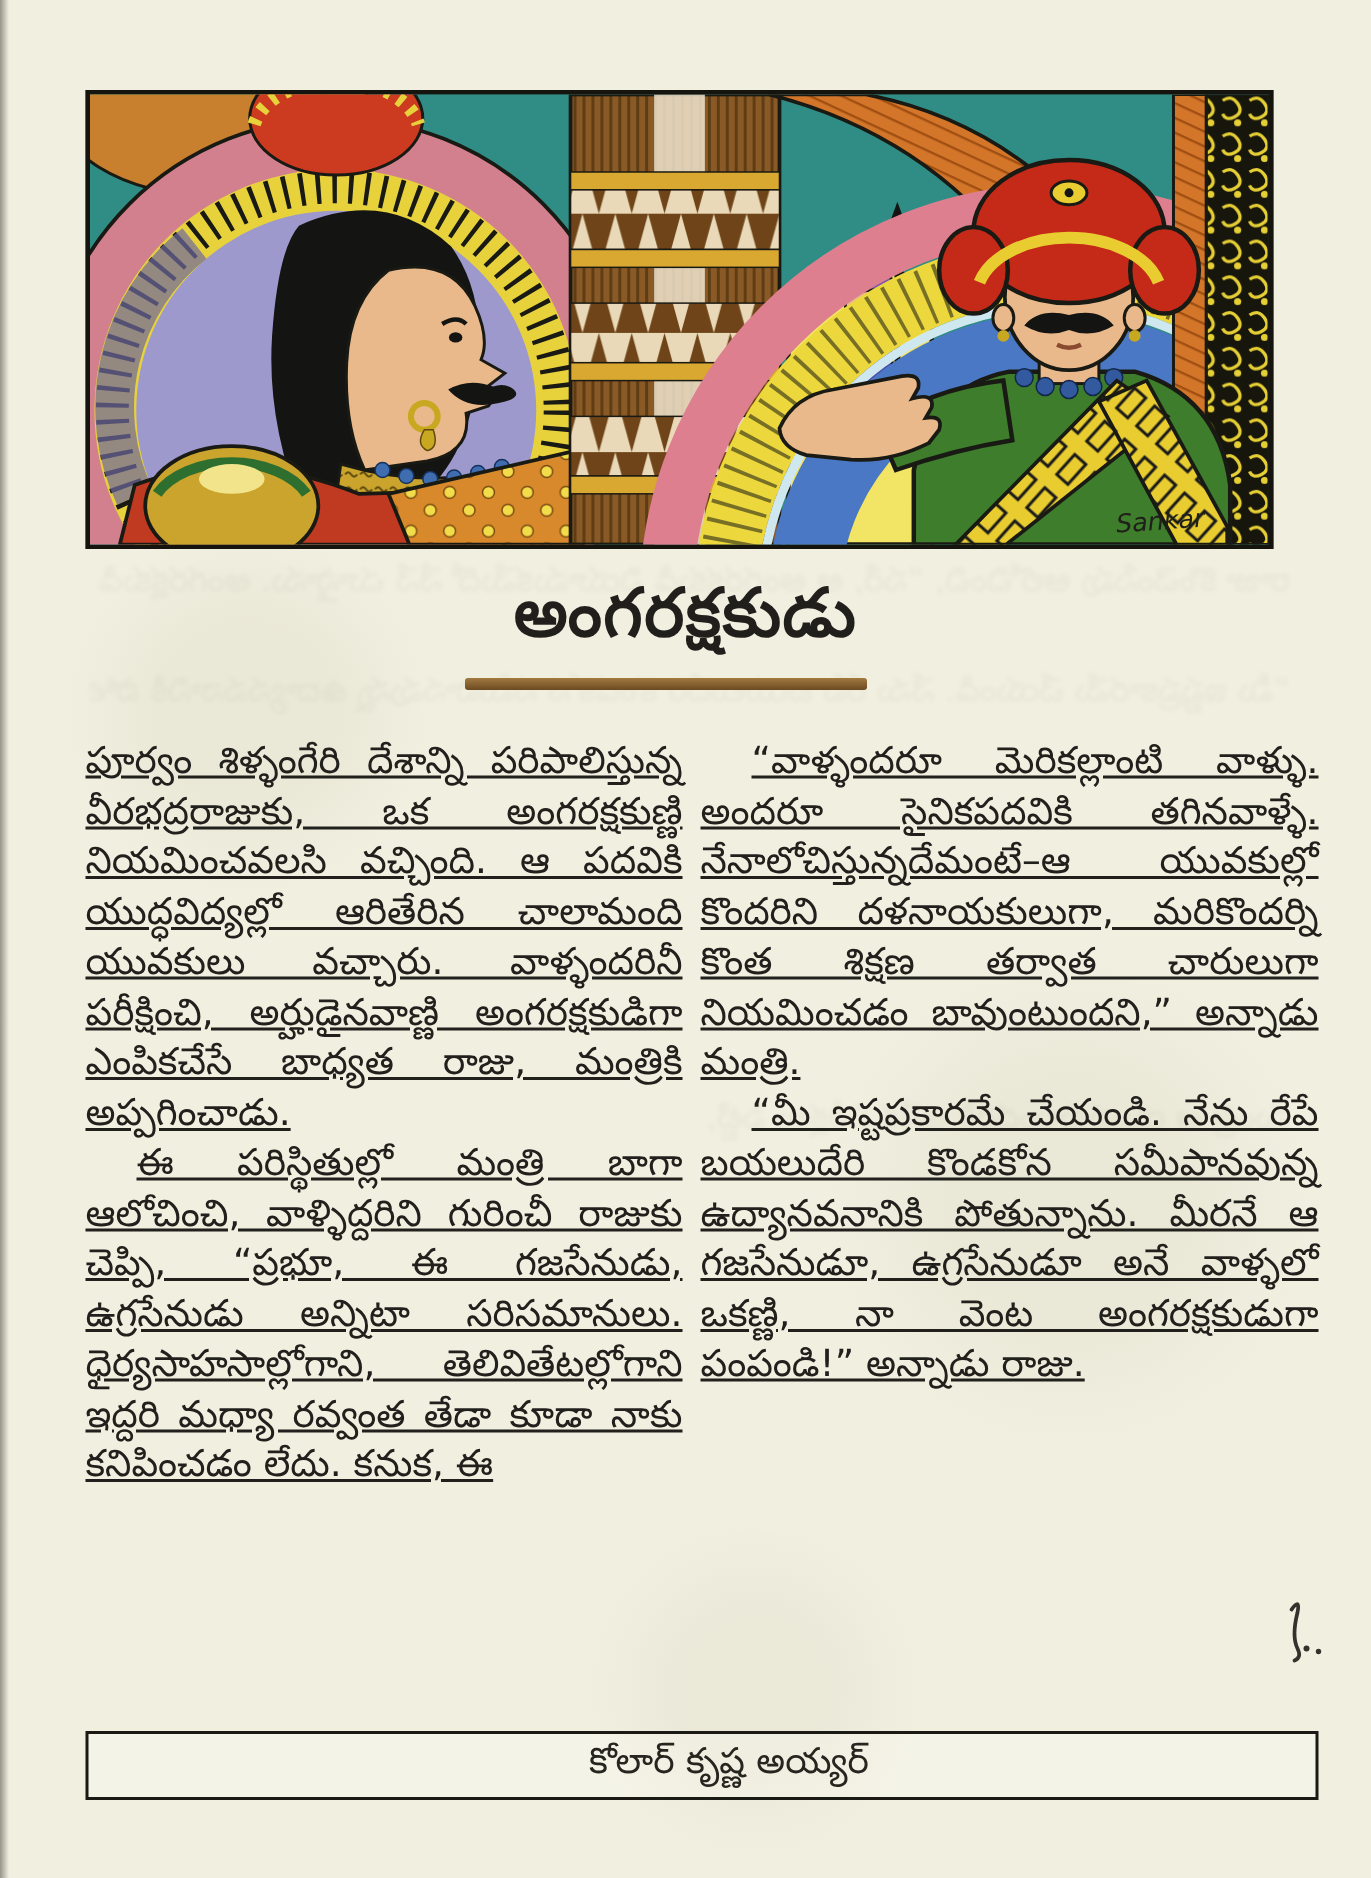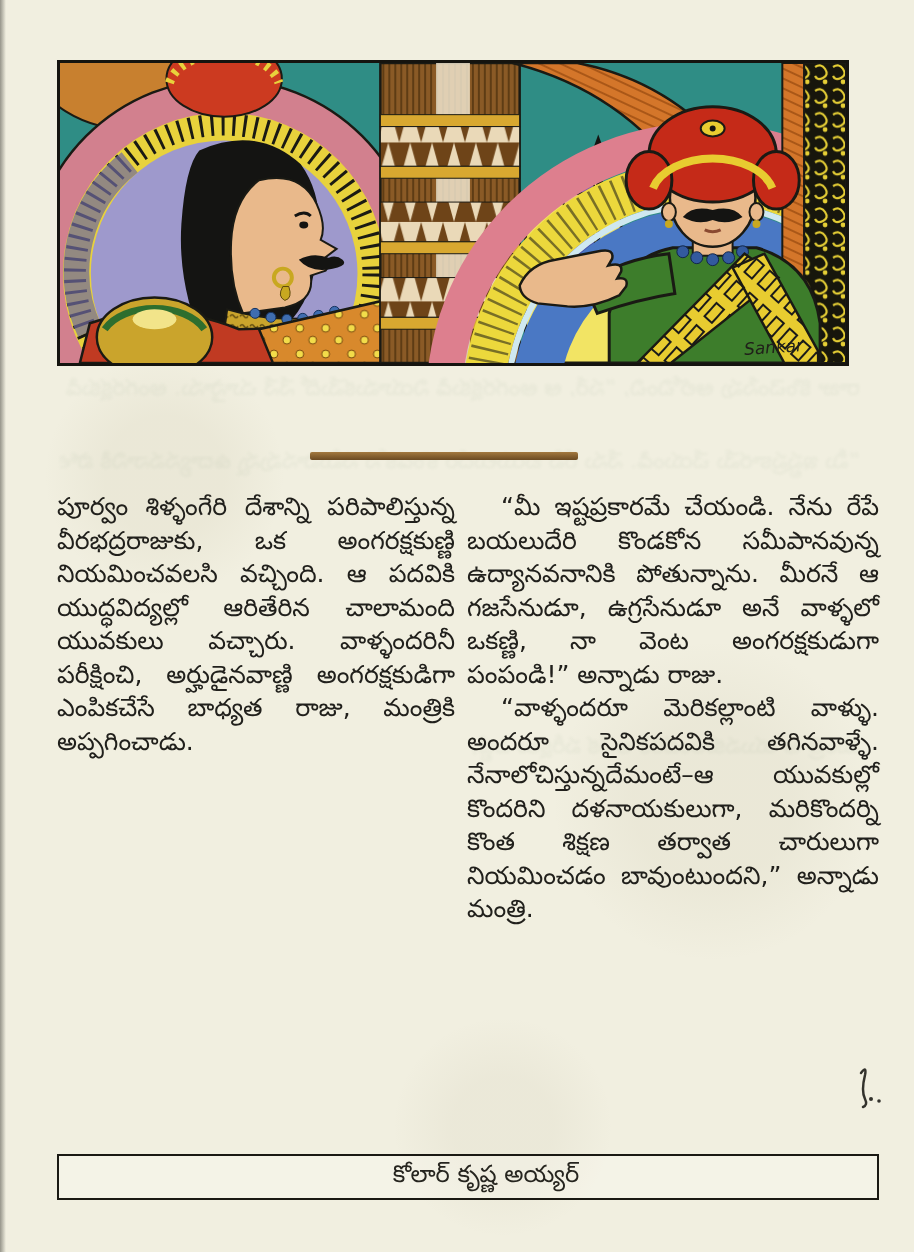--- a/index.html
+++ b/index.html
@@ -39,21 +39,21 @@
   .title-rule{
     position:absolute;left:310px;top:452px;width:268px;height:8px;
     background:linear-gradient(to bottom,#a3793f,#6b4a22);
     border-radius:2px;
   }
   .columns{
     position:absolute;left:57px;top:490px;width:822px;height:648px;
     display:grid;grid-template-columns:398px 1fr;column-gap:12px;
   }
   .col{font-size:25px;line-height:33.5px;text-align:justify;color:#21201c;}
-  .col p{margin:0;text-indent:34px;word-break:break-word;}
+  .col p{margin:0;text-indent:34px;word-break:break-word;text-decoration:underline;}
   .col p.para-first{text-indent:0;}
   .footer-box{
     position:absolute;left:57px;top:1154px;width:822px;height:46px;
     border:2.5px solid #1a1913;box-sizing:border-box;
     display:flex;align-items:center;justify-content:center;
     font-size:24px;color:#26251f;background:rgba(255,255,252,0.25);padding-left:36px;
   }
   .ink-mark{position:absolute;left:845px;top:1055px;width:40px;height:80px;}
 </style>
 </head>
@@ -211,29 +211,31 @@
       </g>
 
       <text x="688" y="294" font-size="17" font-style="italic" fill="#20201a" transform="rotate(-4 688 294)">Sankar</text>
     </svg>
   </div>
 
   <div class="bleed b1">రాజు కొంచెంసేపు ఆలోచించి, “సరే, ఆ అంగరక్షకుడి నియామకమేదో నేనే చూస్తాను. అంగరక్షకుడి పదవి ఆశించి వచ్చిన మిగిలిన యువకుల మాటేమిటి?” అని అడిగాడు.</div>
   <div class="bleed b2">“మీ ఇష్టప్రకారమే చేయండి. నేను రేపే బయలుదేరి కొండకోన సమీపానవున్న ఉద్యానవనానికి పోతున్నాను. మీరనే ఆ గజసేనుడూ, ఉగ్రసేనుడూ అనే వాళ్ళలో ఒకణ్ణి, నా వెంట అంగరక్షకుడుగా పంపండి!” అన్నాడు రాజు.</div>
   <div class="bleed b3">మంత్రి ఆ యువకులందరికీ అనేక పరీక్షలు పెట్టి, చివరకు గజసేనుడు, ఉగ్రసేనుడు అనేవాళ్ళు అంగరక్షక పదవికి తగిన వాళ్ళని నిర్ణయించాడు. ఐతే, రాజుకు కావలసిన అంగరక్షకుడు ఒక్కడేకావడంతో, ఏం చేయాలో మంత్రికి తోచలేదు.</div>
 
+  <div class="story-title">అంగరక్షకుడు</div>
   <div class="title-rule"></div>
 
   <div class="columns">
     <div class="col">
         <p class="para-first">పూర్వం శిళ్ళంగేరి దేశాన్ని పరిపాలిస్తున్న వీరభద్రరాజుకు, ఒక అంగరక్షకుణ్ణి నియమించవలసి వచ్చింది. ఆ పదవికి యుద్ధవిద్యల్లో ఆరితేరిన చాలామంది యువకులు వచ్చారు. వాళ్ళందరినీ పరీక్షించి, అర్హుడైనవాణ్ణి అంగరక్షకుడిగా ఎంపికచేసే బాధ్యత రాజు, మంత్రికి అప్పగించాడు.</p>
+        <p>ఈ పరిస్థితుల్లో మంత్రి బాగా ఆలోచించి, వాళ్ళిద్దరిని గురించీ రాజుకు చెప్పి, “ప్రభూ, ఈ గజసేనుడు, ఉగ్రసేనుడు అన్నిటా సరిసమానులు. ధైర్యసాహసాల్లోగాని, తెలివితేటల్లోగాని ఇద్దరి మధ్యా రవ్వంత తేడా కూడా నాకు కనిపించడం లేదు. కనుక, ఈ</p>
       </div>
     <div class="col">
+        <p>“వాళ్ళందరూ మెరికల్లాంటి వాళ్ళు. అందరూ సైనికపదవికి తగినవాళ్ళే. నేనాలోచిస్తున్నదేమంటే–ఆ యువకుల్లో కొందరిని దళనాయకులుగా, మరికొందర్ని కొంత శిక్షణ తర్వాత చారులుగా నియమించడం బావుంటుందని,” అన్నాడు మంత్రి.</p>
         <p>“మీ ఇష్టప్రకారమే చేయండి. నేను రేపే బయలుదేరి కొండకోన సమీపానవున్న ఉద్యానవనానికి పోతున్నాను. మీరనే ఆ గజసేనుడూ, ఉగ్రసేనుడూ అనే వాళ్ళలో ఒకణ్ణి, నా వెంట అంగరక్షకుడుగా పంపండి!” అన్నాడు రాజు.</p>
-        <p>“వాళ్ళందరూ మెరికల్లాంటి వాళ్ళు. అందరూ సైనికపదవికి తగినవాళ్ళే. నేనాలోచిస్తున్నదేమంటే–ఆ యువకుల్లో కొందరిని దళనాయకులుగా, మరికొందర్ని కొంత శిక్షణ తర్వాత చారులుగా నియమించడం బావుంటుందని,” అన్నాడు మంత్రి.</p>
       </div>
   </div>
 
   <div class="footer-box">
     <span>కోలార్ కృష్ణ అయ్యర్</span>
   </div>
 
   <svg class="ink-mark" viewBox="0 0 40 80">
     <path d="M16,18 q6,-8 4,2 q-4,16 0,24 q3,6 -2,8" fill="none" stroke="#33322c" stroke-width="2.5" stroke-linecap="round"></path>
     <circle cx="26" cy="44" r="2" fill="#33322c"></circle>

